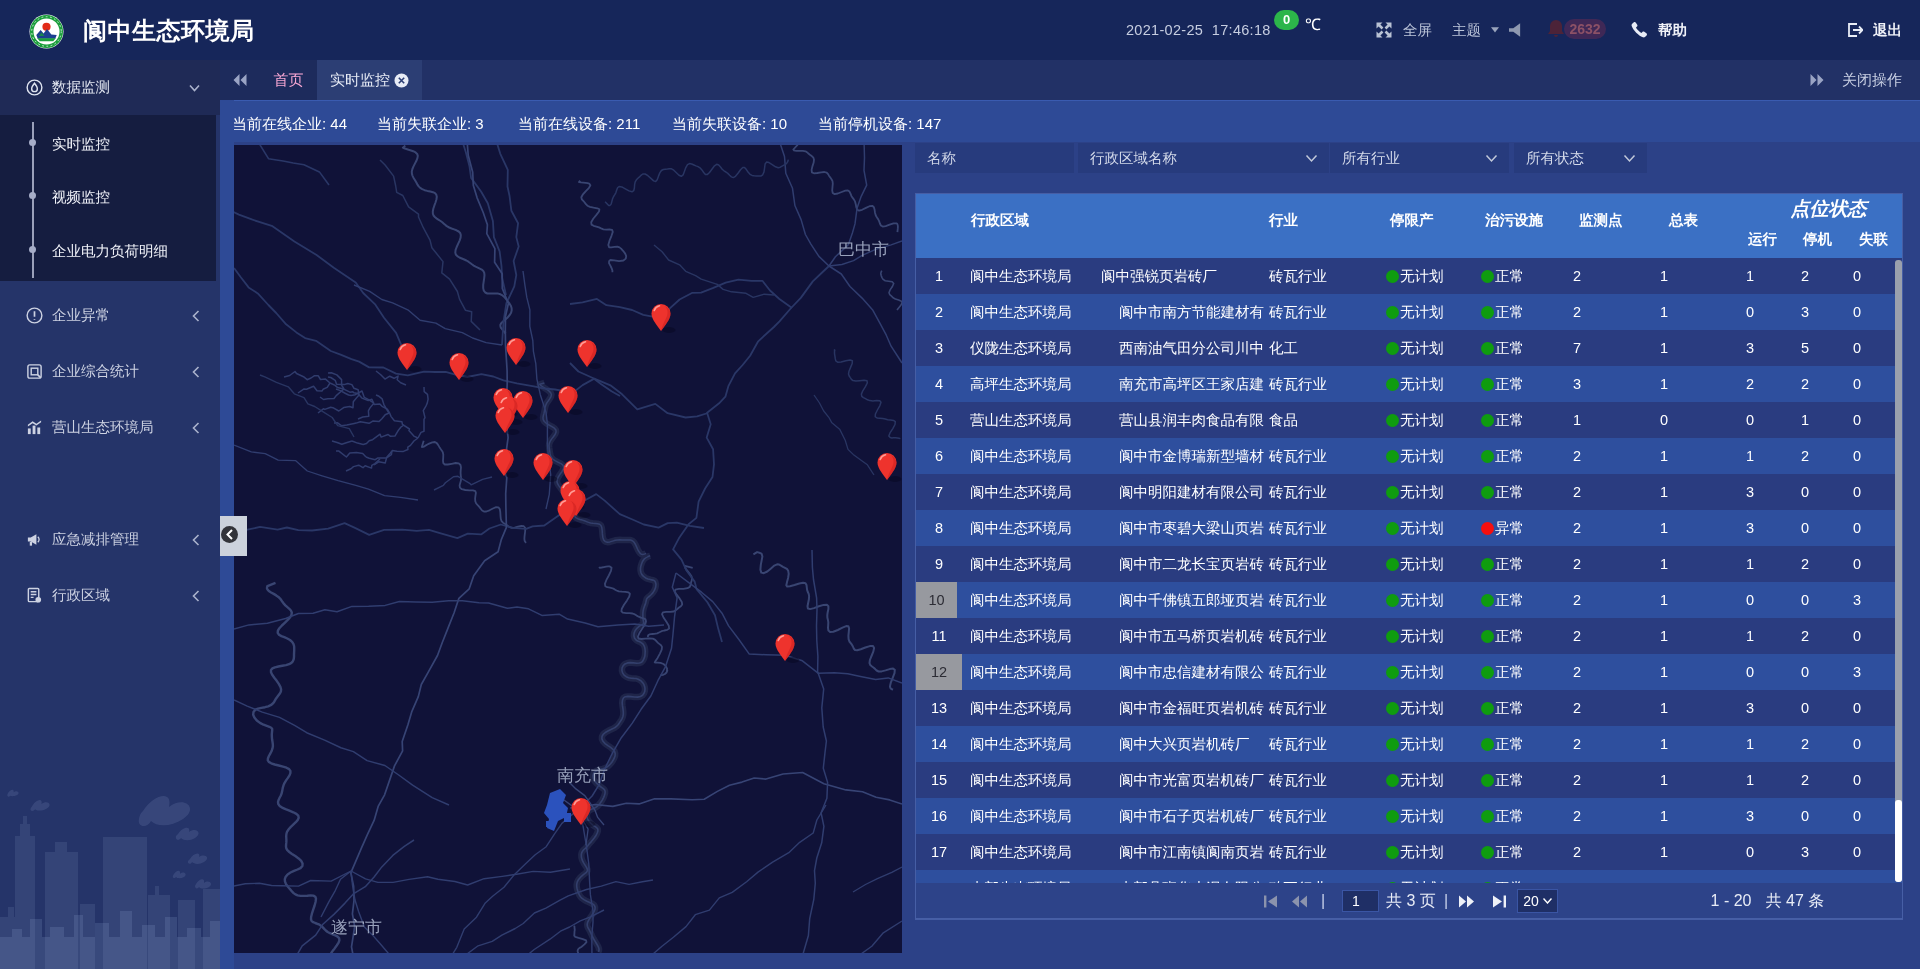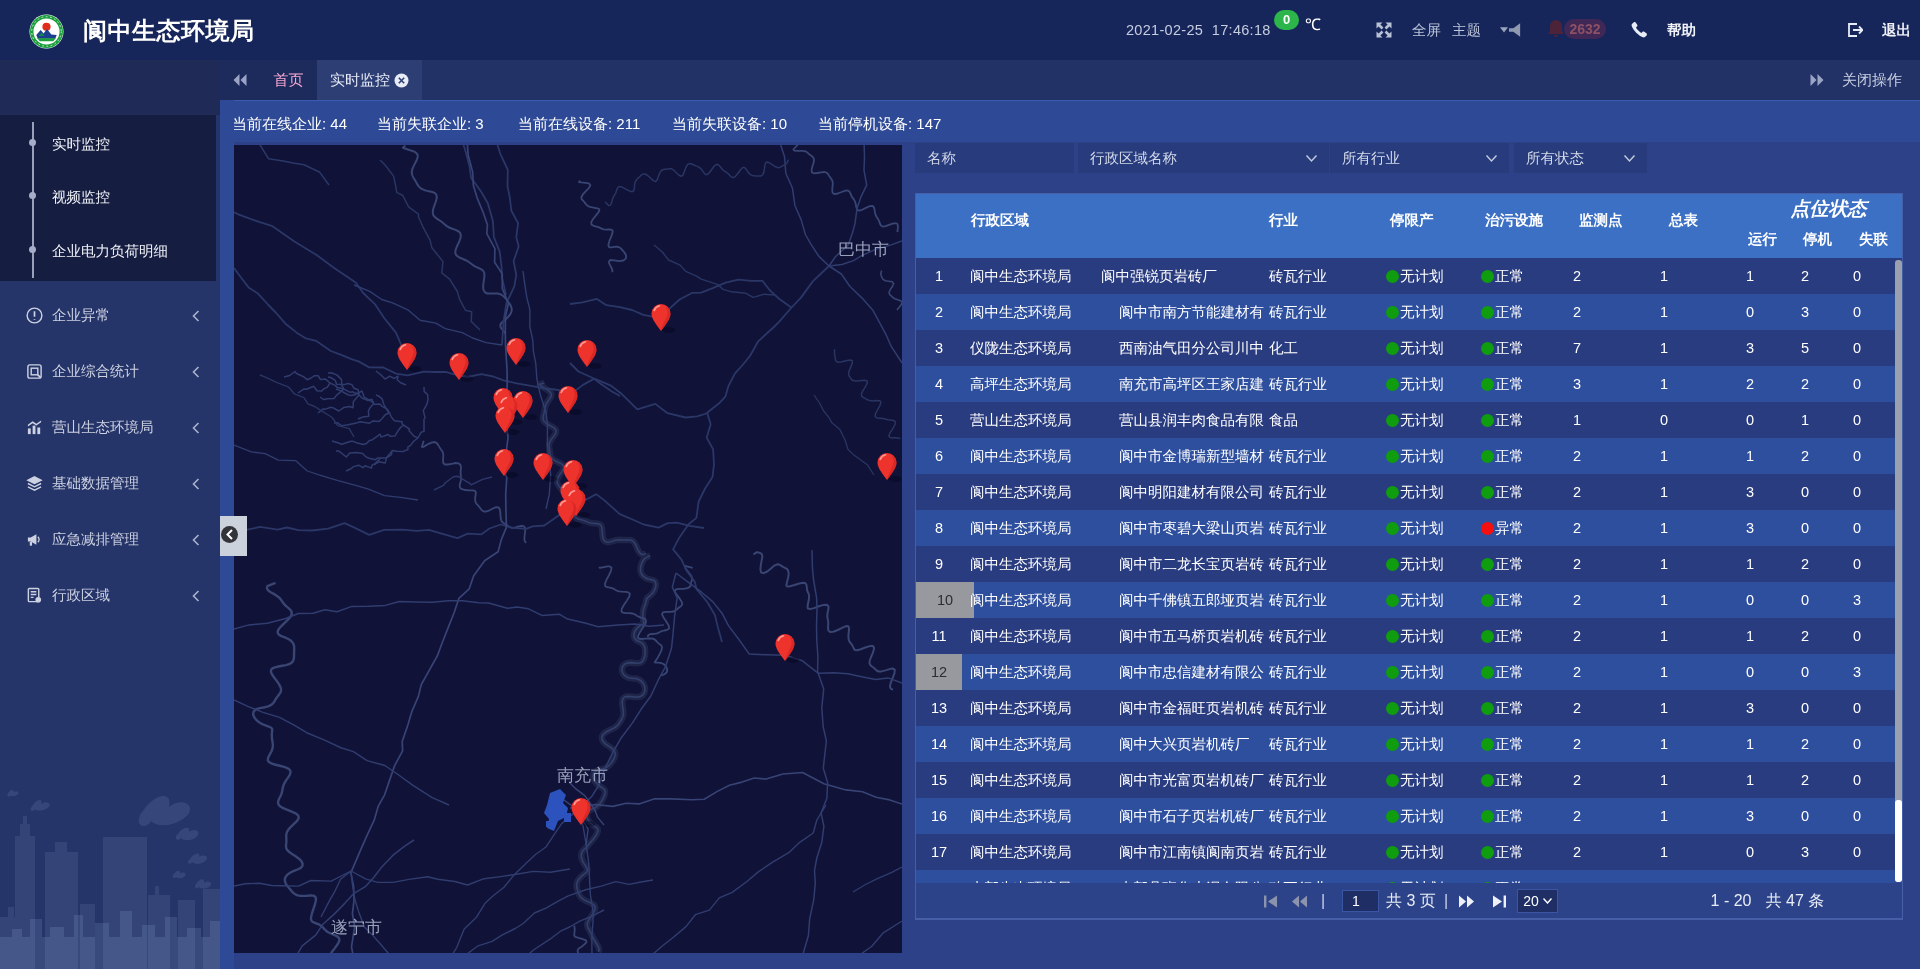--- a/index.html
+++ b/index.html
@@ -4,21 +4,21 @@
 <style>
 *{margin:0;padding:0;box-sizing:border-box}
 html,body{width:1920px;height:969px;overflow:hidden;font-family:"Liberation Sans",sans-serif;}
 body{background:#2c4187;position:relative}
 #header{position:absolute;left:0;top:0;width:1920px;height:60px;background:#16265a;z-index:5}
 #logo{position:absolute;left:29px;top:14px;width:35px;height:35px}
 #title{position:absolute;left:83px;top:15px;font-size:24px;font-weight:bold;color:#fff;letter-spacing:0.5px}
 #dtime{left:1126px;top:22px;position:absolute;font-size:14.5px;color:#c6cde0;letter-spacing:0.3px}
 #temp0{position:absolute;left:1274px;top:10px;width:25px;height:20px;border-radius:10px;background:#2cb54a;color:#fff;font-size:13px;font-weight:bold;text-align:center;line-height:20px}
 #tempc{position:absolute;left:1305px;top:13px;font-size:16px;color:#fff}
-.hbtn{position:absolute;top:0;height:60px;display:flex;align-items:center;gap:19px;color:#f0f2f8;font-size:14.5px;font-weight:bold}
+.hbtn{position:absolute;top:0;height:60px;display:flex;align-items:center;gap:10px;color:#f0f2f8;font-size:14.5px;font-weight:bold}
 .hicon{width:18px;height:18px}
 #sidebar{position:absolute;left:0;top:60px;width:220px;height:909px;background:#253469}
 #side-group{position:absolute;left:0;top:55px;width:216px;height:166px;background:#151d40}
 #side-top{position:absolute;left:0;top:0;width:220px;height:55px;background:#1f2a56}
 .mi{position:absolute;left:0;width:220px;height:55px;display:flex;align-items:center;color:#cdd2e2;font-size:14.5px}
 .mi .ic{position:absolute;left:26px;width:17px;height:17px}
 .mi .tx{position:absolute;left:52px}
 .mi .ar{position:absolute;right:20px;width:8px;height:12px}
 .subline{position:absolute;left:32px;top:62px;width:2px;height:156px;background:#9aa0ba}
 .sub{position:absolute;left:52px;width:160px;color:#f2f4fa;font-size:14.5px}
@@ -105,20 +105,30 @@
     <svg class="hicon" viewBox="0 0 18 18" fill="none" stroke="#e8ecf6" stroke-width="1.8">
         <path d="M12,3 H4 V15 H12 M8,9 H17 M14,5.5 L17.5,9 L14,12.5"></path>
       </svg>
     <span>退出</span>
   </div>
 </div>
 
 <div id="sidebar">
   <div id="side-top"></div>
     <div id="side-group"></div>
+  <div class="mi" style="top:0;color:#e4e8f2">
+    <svg class="ic" viewBox="0 0 18 18" fill="none" stroke="#dfe4f0" stroke-width="1.5">
+        <circle cx="9" cy="9" r="7.8"></circle>
+        <path d="M9,4.5 C11,7 12,8.5 12,10.2 a3,3.2 0 0 1 -6,0 C6,8.5 7,7 9,4.5 Z"></path>
+      </svg>
+    <span class="tx">数据监测</span>
+    <svg class="ar" style="width:11px;height:8px" viewBox="0 0 11 8">
+        <path d="M1,1.5 L5.5,6.5 L10,1.5" stroke="#aab2cc" stroke-width="1.6" fill="none"></path>
+      </svg>
+  </div>
   <div class="subline"></div>
   <div class="sub" style="top:75px">实时监控</div>
   <div class="sub" style="top:128px">视频监控</div>
   <div class="sub" style="top:182px">企业电力负荷明细</div>
   <div class="mi" style="top:228px">
     <svg class="ic" viewBox="0 0 18 18" fill="none" stroke="#cdd2e2" stroke-width="1.5">
         <circle cx="9" cy="9" r="7.8"></circle>
         <path d="M9,4.6 V10.2 M9,12.6 V13.4" stroke-width="1.8"></path>
       </svg>
     <span class="tx">企业异常</span>
@@ -138,30 +148,20 @@
       </svg>
   </div>
   <div class="mi" style="top:340px">
     <svg class="ic" viewBox="0 0 18 18" fill="#cdd2e2">
         <rect x="2" y="10" width="3" height="6"></rect>
         <rect x="7" y="7" width="3" height="9"></rect>
         <rect x="12" y="9" width="3" height="7"></rect>
         <path d="M2,6 L7,2.5 L11,5 L16,1.5 L16,3.5 L11,7 L7,4.5 L2,8 Z"></path>
       </svg>
     <span class="tx">营山生态环境局</span>
-      <svg class="ar" viewBox="0 0 8 12">
-        <path d="M6.5,1 L1.5,6 L6.5,11" stroke="#aab2cc" stroke-width="1.6" fill="none"></path>
-      </svg>
-  </div>
-  <div class="mi" style="top:396px">
-    <svg class="ic" viewBox="0 0 18 18" fill="none" stroke="#cdd2e2" stroke-width="1.5">
-        <path d="M9,2 L16,5.5 L9,9 L2,5.5 Z" fill="#cdd2e2"></path>
-        <path d="M2,9 L9,12.5 L16,9 M2,12.5 L9,16 L16,12.5"></path>
-      </svg>
-    <span class="tx">基础数据管理</span>
       <svg class="ar" viewBox="0 0 8 12">
         <path d="M6.5,1 L1.5,6 L6.5,11" stroke="#aab2cc" stroke-width="1.6" fill="none"></path>
       </svg>
   </div>
   <div class="mi" style="top:452px">
     <svg class="ic" viewBox="0 0 18 18" fill="#cdd2e2">
         <path d="M2,7 L5,7 L11,3.5 L11,14.5 L5,11 L2,11 Z"></path>
         <path d="M12.5,6 a4,4 0 0 1 0,6" stroke="#cdd2e2" stroke-width="1.4" fill="none"></path>
         <rect x="4" y="11.5" width="2.4" height="4"></rect>
       </svg>
@@ -516,21 +516,21 @@
           <div class="td" style="left:339px;width:116px;padding-left:14px">砖瓦行业</div>
           <div class="td" style="left:455px;width:95px;padding-left:15px"><span class="dot dg"></span>无计划</div>
           <div class="td" style="left:550px;width:95px;padding-left:15px"><span class="dot dg"></span>正常</div>
           <div class="td" style="left:645px;width:87px;padding-left:12px">2</div>
           <div class="td" style="left:732px;width:87px;padding-left:12px">1</div>
           <div class="td" style="left:819px;width:55px;padding-left:11px">1</div>
           <div class="td" style="left:874px;width:55px;padding-left:11px">2</div>
           <div class="td" style="left:929px;width:57px;padding-left:8px">0</div>
         </div>
 <div class="tr even" style="top:324px">
-          <div class="td numplate" style="left:0;width:58px;;justify-content:center">10</div>
+          <div class="td numplate" style="left:0;width:41px;;justify-content:center">10</div>
           <div class="td" style="left:46px;width:147px;padding-left:8px">阆中生态环境局</div>
           <div class="td" style="left:193px;width:155px;padding-left:10px">阆中千佛镇五郎垭页岩</div>
           <div class="td" style="left:339px;width:116px;padding-left:14px">砖瓦行业</div>
           <div class="td" style="left:455px;width:95px;padding-left:15px"><span class="dot dg"></span>无计划</div>
           <div class="td" style="left:550px;width:95px;padding-left:15px"><span class="dot dg"></span>正常</div>
           <div class="td" style="left:645px;width:87px;padding-left:12px">2</div>
           <div class="td" style="left:732px;width:87px;padding-left:12px">1</div>
           <div class="td" style="left:819px;width:55px;padding-left:11px">0</div>
           <div class="td" style="left:874px;width:55px;padding-left:11px">0</div>
           <div class="td" style="left:929px;width:57px;padding-left:8px">3</div>

